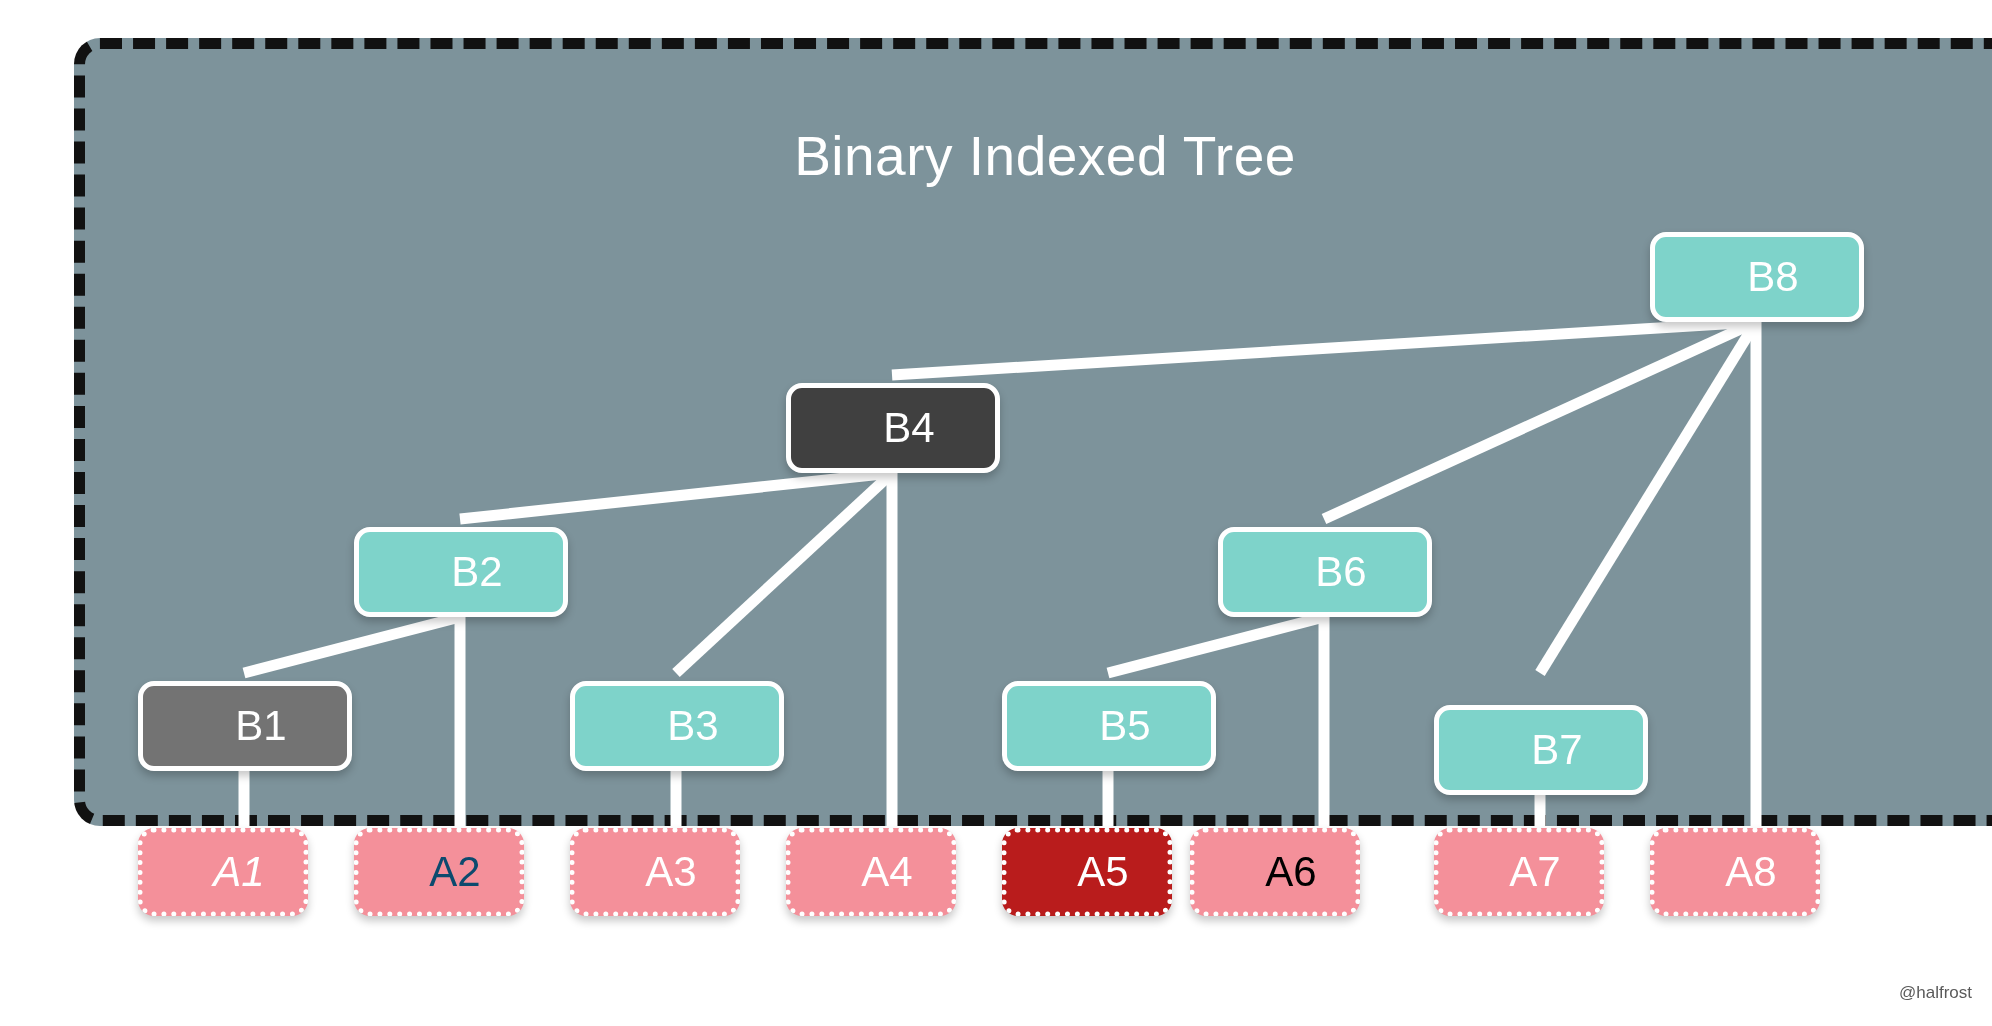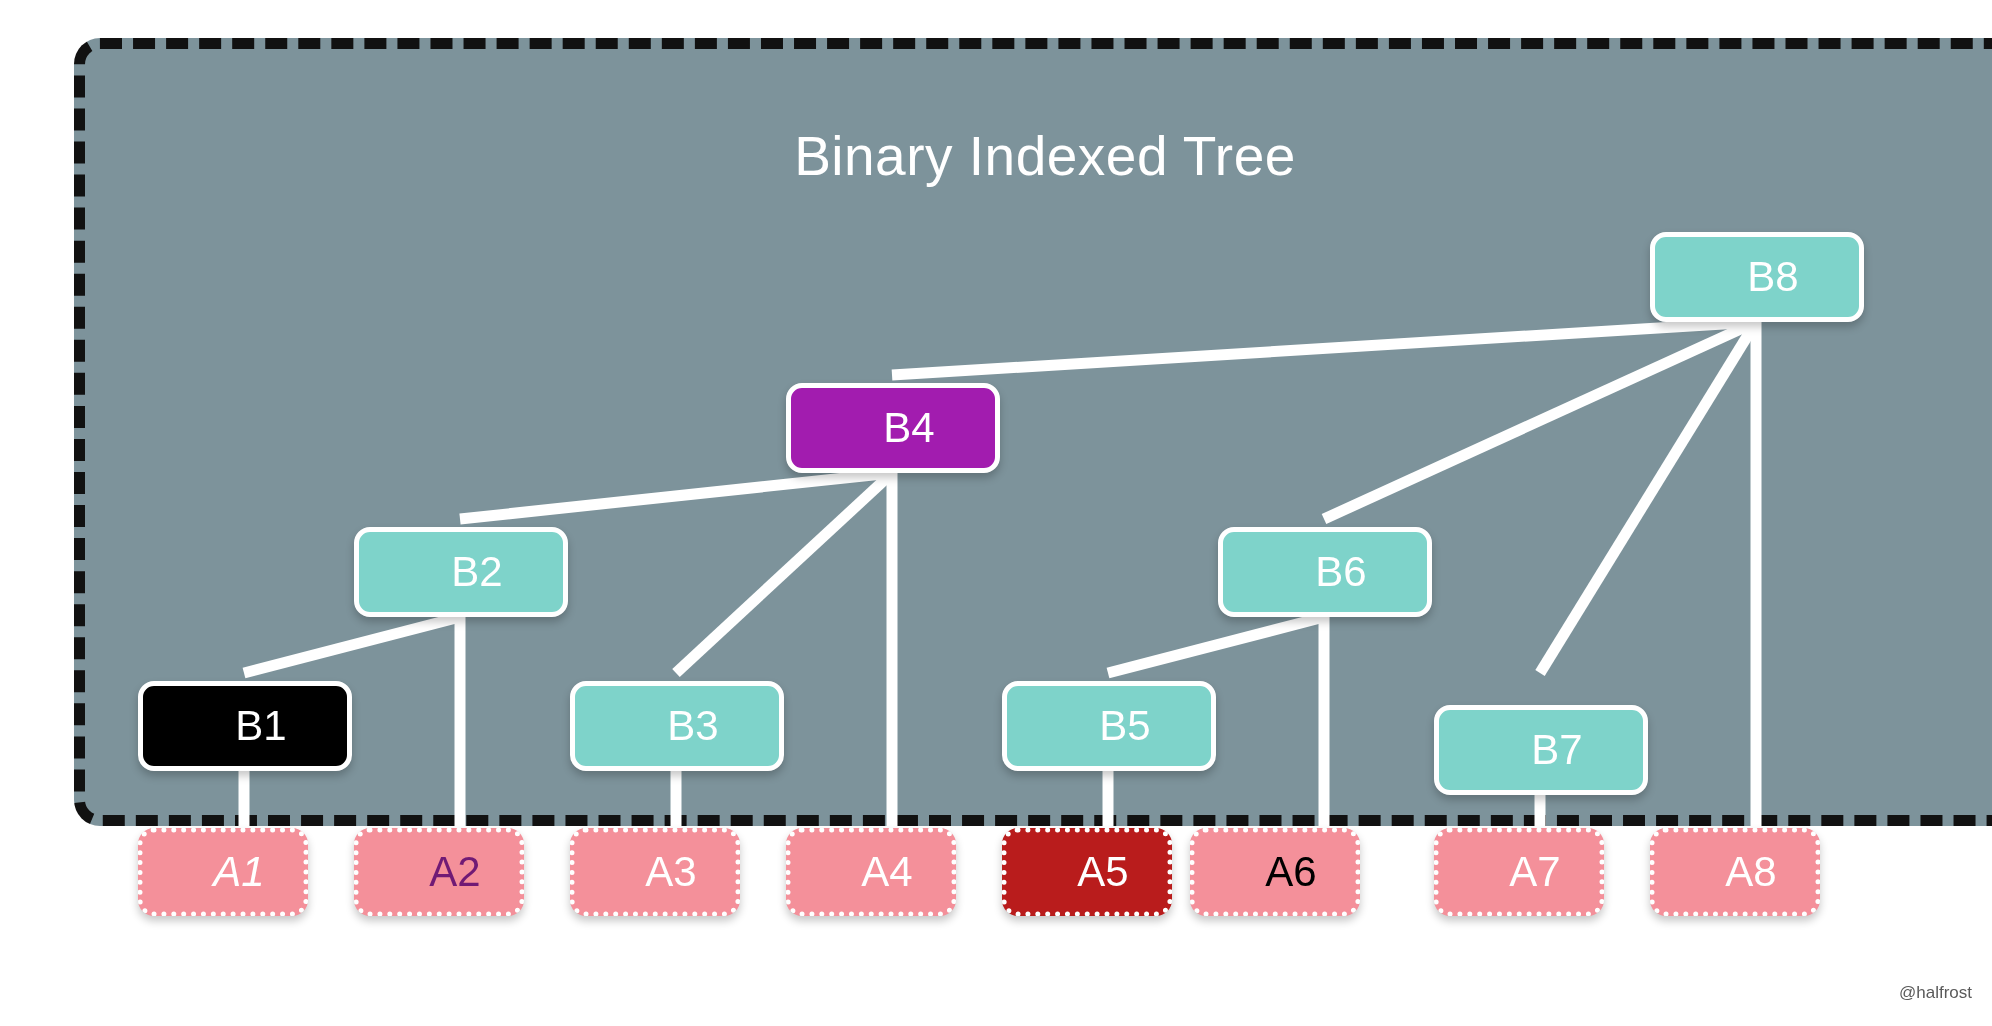--- a/index.html
+++ b/index.html
@@ -130,51 +130,51 @@
         <line x1="1324" y1="617" x2="1324" y2="828"></line>
         <line x1="1540" y1="771" x2="1540" y2="828"></line>
         <line x1="1756" y1="322" x2="892" y2="375"></line>
         <line x1="1756" y1="322" x2="1324" y2="519"></line>
         <line x1="1756" y1="322" x2="1540" y2="673"></line>
         <line x1="1756" y1="322" x2="1756" y2="828"></line>
       </g>
   </svg>
 
   <div id="tree-node-layer">
-      <div class="node node-b" style="left: 138px; top: 681px; background: #000000; border-color: rgb(255, 255, 255); color: rgb(255, 255, 255);">
+      <div class="node node-b" style="left: 138px; top: 681px; background: #737373; border-color: rgb(255, 255, 255); color: rgb(255, 255, 255);">
         <span>B1</span>
       </div>
       <div class="node node-b" style="left: 354px; top: 527px; background: rgb(126, 211, 202); border-color: rgb(255, 255, 255); color: rgb(255, 255, 255);">
         <span>B2</span>
       </div>
       <div class="node node-b" style="left: 570px; top: 681px; background: rgb(126, 211, 202); border-color: rgb(255, 255, 255); color: rgb(255, 255, 255);">
         <span>B3</span>
       </div>
-      <div class="node node-b" style="left: 786px; top: 383px; background: #a21caf; border-color: rgb(255, 255, 255); color: rgb(255, 255, 255);">
+      <div class="node node-b" style="left: 786px; top: 383px; background: #404040; border-color: rgb(255, 255, 255); color: rgb(255, 255, 255);">
         <span>B4</span>
       </div>
       <div class="node node-b" style="left: 1002px; top: 681px; background: rgb(126, 211, 202); border-color: rgb(255, 255, 255); color: rgb(255, 255, 255);">
         <span>B5</span>
       </div>
       <div class="node node-b" style="left: 1218px; top: 527px; background: rgb(126, 211, 202); border-color: rgb(255, 255, 255); color: rgb(255, 255, 255);">
         <span>B6</span>
       </div>
       <div class="node node-b" style="left: 1434px; top: 681px; background: rgb(126, 211, 202); border-color: rgb(255, 255, 255); color: rgb(255, 255, 255); margin-top: 24px;">
         <span>B7</span>
       </div>
       <div class="node node-b" style="left: 1650px; top: 232px; background: rgb(126, 211, 202); border-color: rgb(255, 255, 255); color: rgb(255, 255, 255);">
         <span>B8</span>
       </div>
     </div>
 
   <div id="array-node-layer">
       <div class="node node-a" style="left: 138px; top: 828px; background: rgb(244, 144, 154); border-color: rgb(255, 255, 255); color: rgb(255, 255, 255); font-style: italic;">
         <span>A1</span>
       </div>
-      <div class="node node-a" style="left: 354px; top: 828px; background: rgb(244, 144, 154); border-color: rgb(255, 255, 255); color: #701a75;">
+      <div class="node node-a" style="left: 354px; top: 828px; background: rgb(244, 144, 154); border-color: rgb(255, 255, 255); color: #0c4a6e;">
         <span>A2</span>
       </div>
       <div class="node node-a" style="left: 570px; top: 828px; background: rgb(244, 144, 154); border-color: rgb(255, 255, 255); color: rgb(255, 255, 255);">
         <span>A3</span>
       </div>
       <div class="node node-a" style="left: 786px; top: 828px; background: rgb(244, 144, 154); border-color: rgb(255, 255, 255); color: rgb(255, 255, 255);">
         <span>A4</span>
       </div>
       <div class="node node-a" style="left: 1002px; top: 828px; background: #b91c1c; border-color: rgb(255, 255, 255); color: rgb(255, 255, 255);">
         <span>A5</span>

